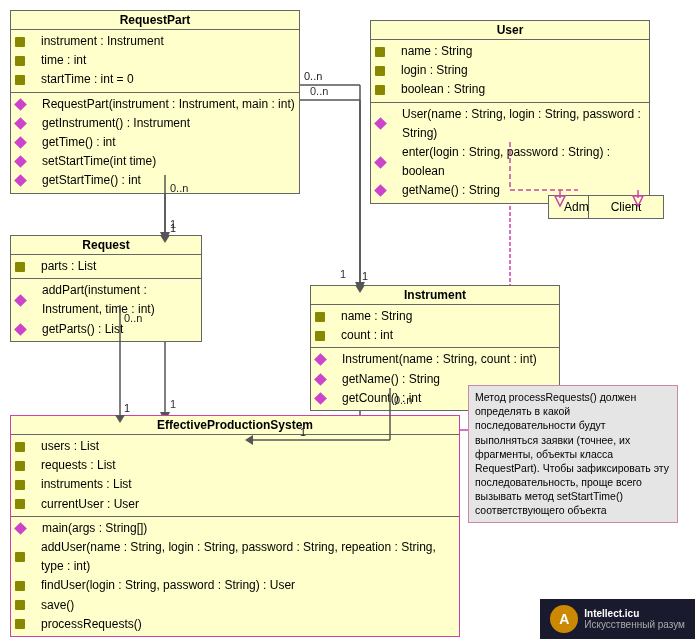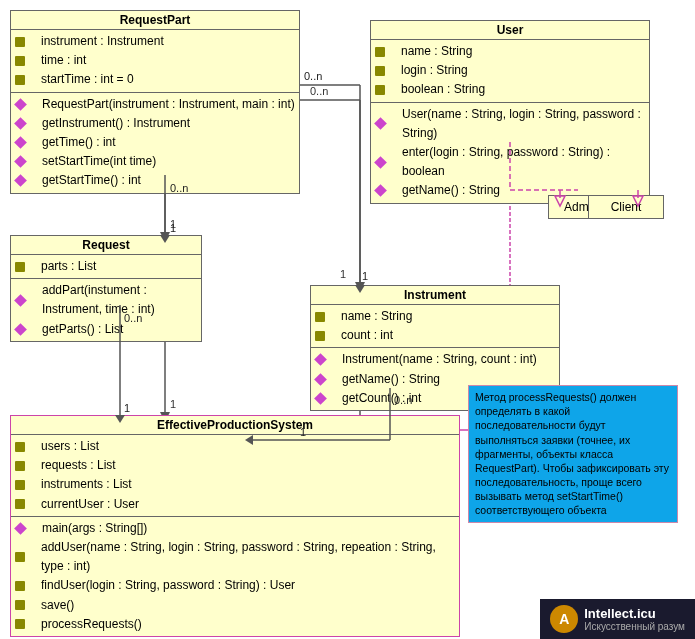--- a/index.html
+++ b/index.html
@@ -78,21 +78,21 @@
       left: 0;
       width: 695px;
       height: 639px;
       pointer-events: none;
     }
 
     
     .note-box {
       position: absolute;
       border: 1px solid #ff88aa;
-      background: #0ea5e9;
+      background: #e5e5e5;
       padding: 4px 6px;
       font-size: 11px;
       line-height: 1.4;
     }
 
     
     .simple-box {
       position: absolute;
       border: 1px solid #666;
       background: #ffffcc;
@@ -121,21 +121,21 @@
       border-radius: 50%;
       display: flex;
       align-items: center;
       justify-content: center;
       font-weight: bold;
       font-size: 14px;
       color: #fff;
     }
 
     .watermark-text {
-      font-size: 13px;
+      font-size: 10px;
       font-weight: bold;
       color: #fff;
     }
 
     .watermark-subtext {
       font-size: 10px;
       color: #aaa;
     }
   </style>
 </head>

